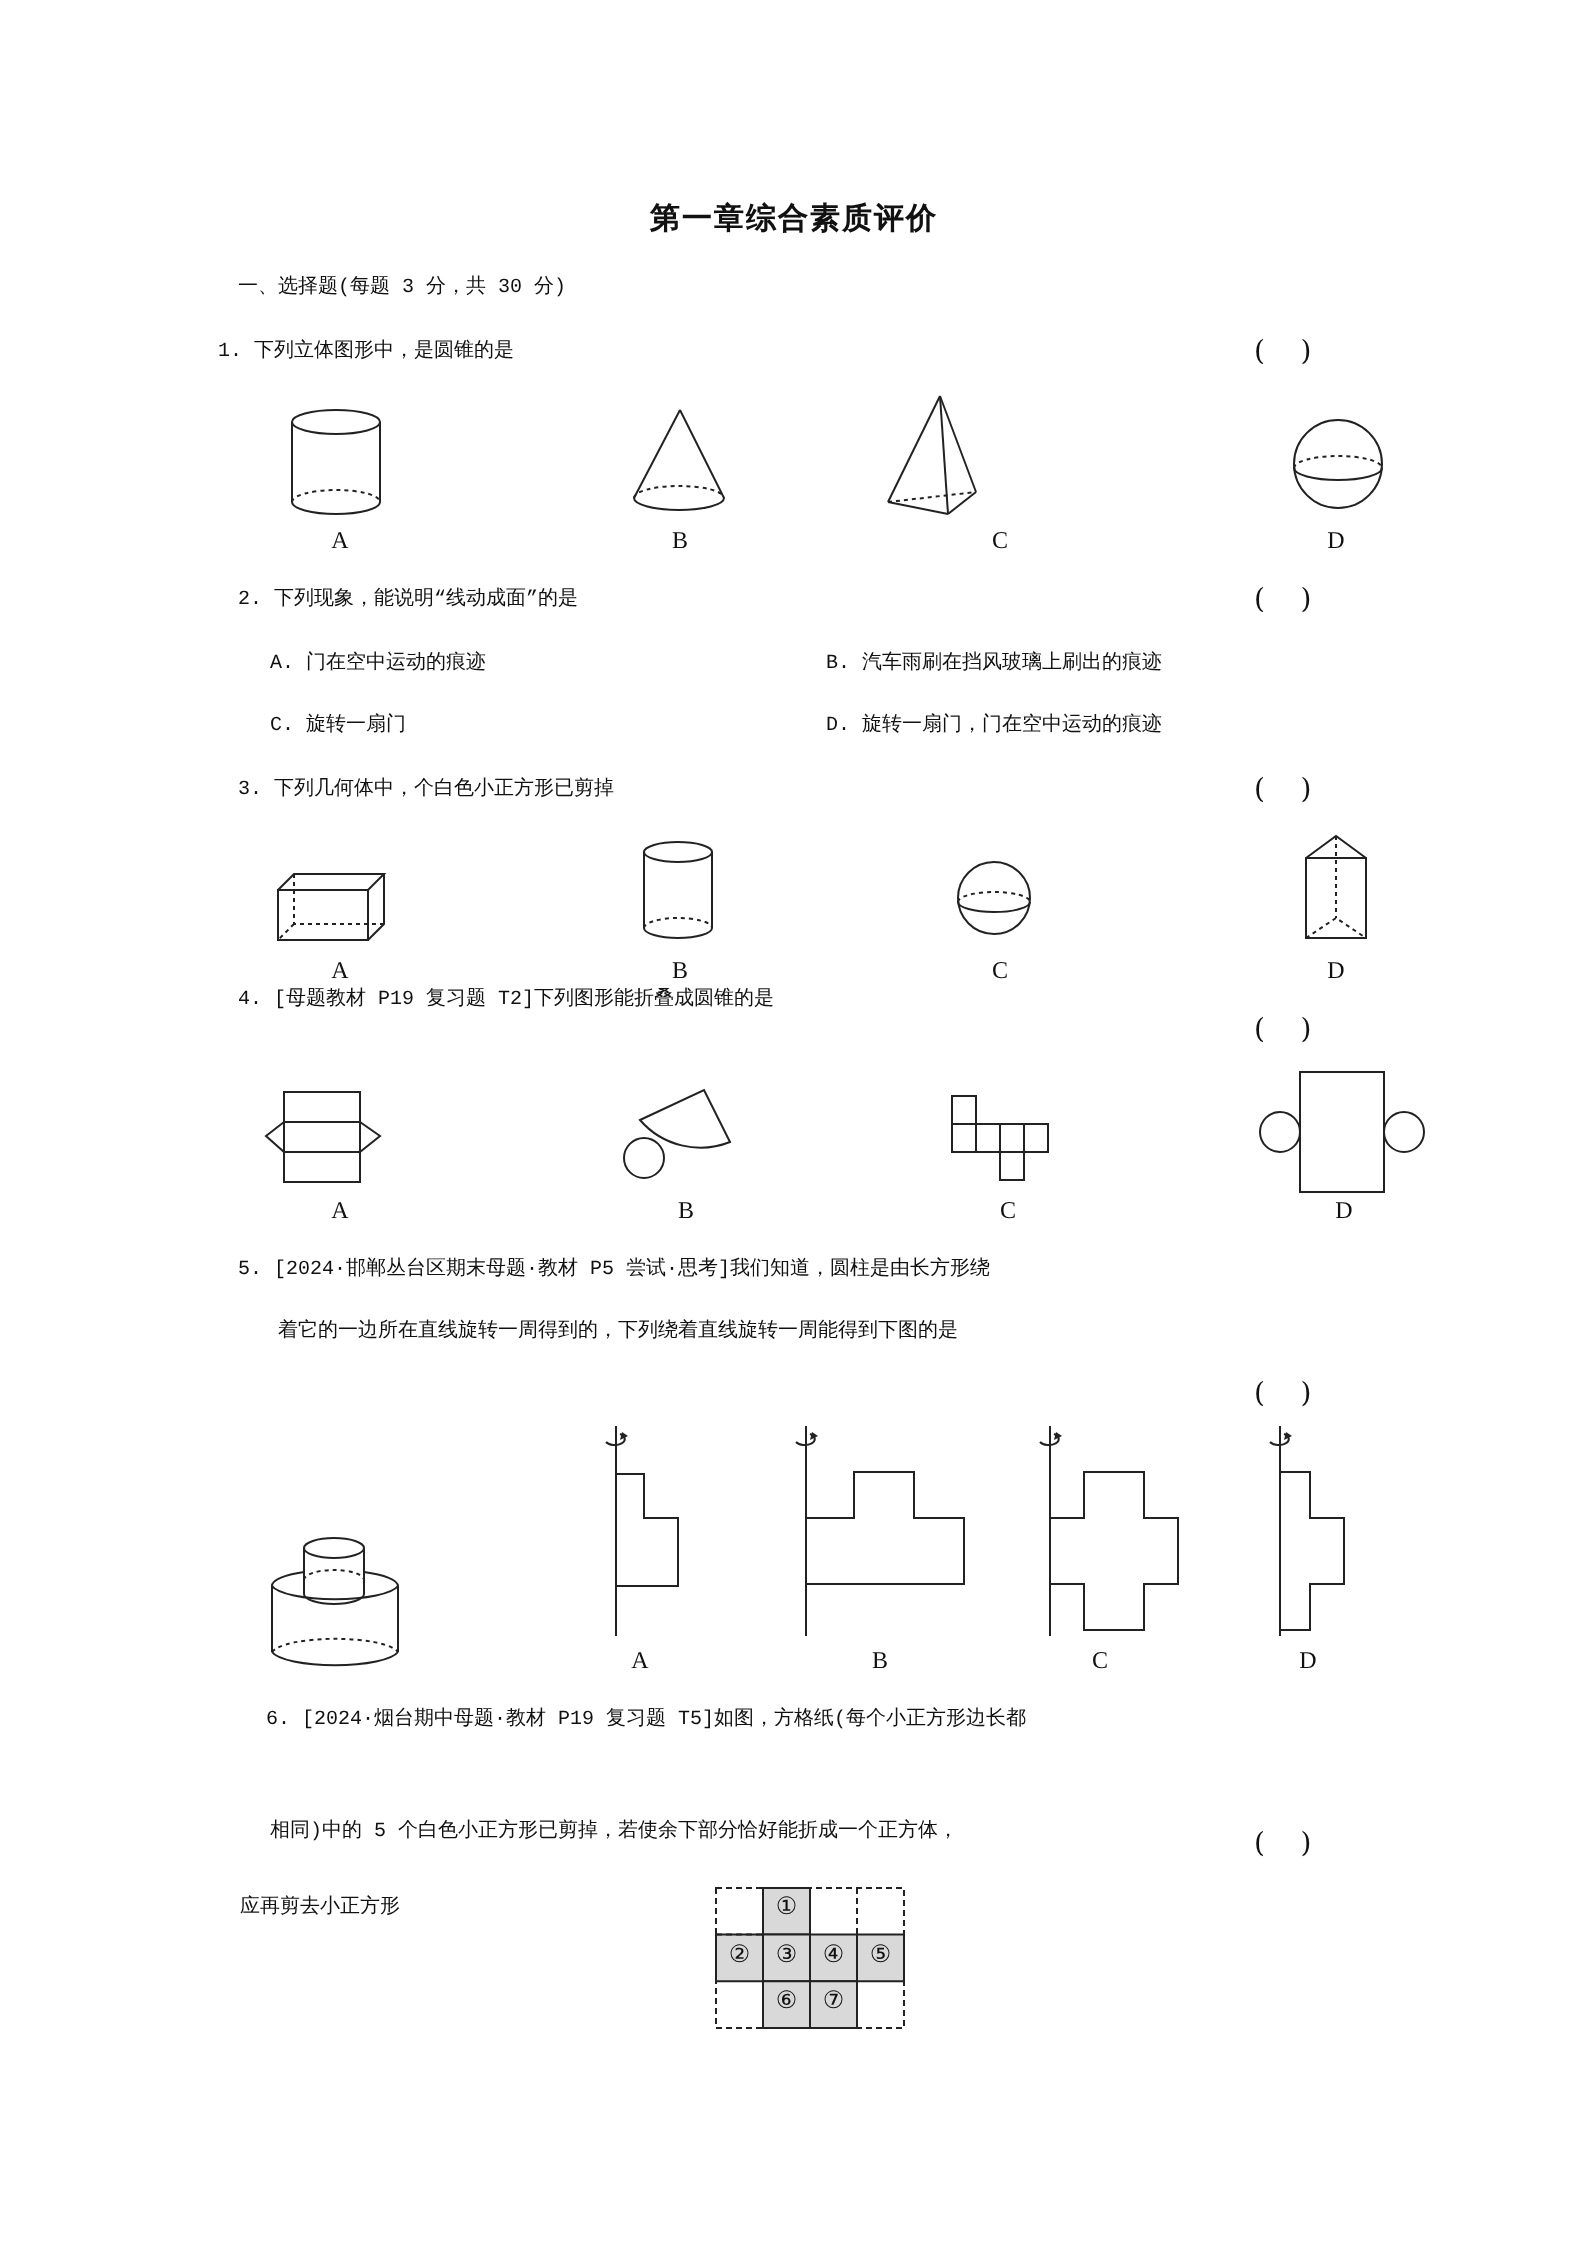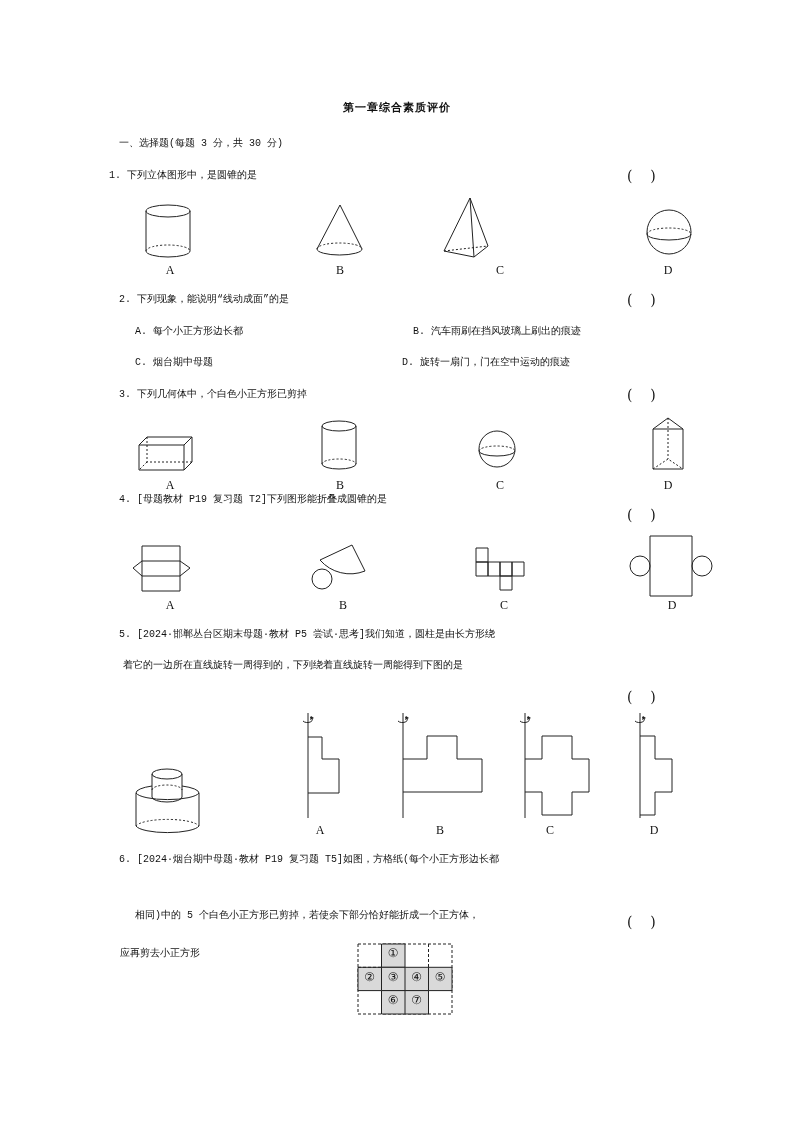--- a/index.html
+++ b/index.html
@@ -1,19 +1,19 @@
 <!DOCTYPE html>
 <html><head>
 <meta charset="utf-8">
 <style>
   html, body { margin:0; padding:0; background:#ffffff; }
   body { width:794px; height:1123px; position:relative; overflow:hidden;
          font-family:"DejaVu Serif", "Liberation Serif", serif; color:#111; }
   .abs { position:absolute; }
-  .title { left:0; width:794px; top:100px; text-align:center; font-size:11px; font-weight:bold; letter-spacing:1px; }
+  .title { left:0; width:794px; top:100px; text-align:center; font-size:15px; font-weight:bold; letter-spacing:1px; }
   .line { font-size:10px; white-space:nowrap;font-family:Liberation Mono, monospace; }
   .paren { font-size:14px; white-space:pre; }
   .lbl { font-size:12px; font-family:"Liberation Serif", serif; text-align:center; width:20px; }
   svg { position:absolute; overflow:visible; }
   svg * { vector-effect:non-scaling-stroke; }
 </style>
 </head>
 <body>
 
 <div class="abs title">第一章综合素质评价</div>
@@ -57,24 +57,24 @@
   <path d="M2,26 A22,6 0 0,0 46,26" fill="none" stroke="#222"></path>
   <path d="M2,26 A22,6 0 0,1 46,26" fill="none" stroke="#222" stroke-dasharray="2,2"></path>
 </svg>
 <div class="abs lbl" style="left:658px;top:263px;">D</div>
 
 <div class="abs line" style="left:119px;top:292px;">
   <span>2.</span>
   <span>下列现象，能说明“线动成面”的是</span>
 </div>
 <div class="abs paren" style="left:627px;top:292px;">(    )</div>
-<div class="abs line" style="left:135px;top:324px;">A. 每个小正方形边长都</div>
+<div class="abs line" style="left:135px;top:324px;">A. 门在空中运动的痕迹</div>
 <div class="abs line" style="left:413px;top:324px;">B. 汽车雨刷在挡风玻璃上刷出的痕迹</div>
-<div class="abs line" style="left:135px;top:355px;">C. 烟台期中母题</div>
-<div class="abs line" style="left:402px;top:355px;">D. 旋转一扇门，门在空中运动的痕迹</div>
+<div class="abs line" style="left:135px;top:355px;">C. 旋转一扇门</div>
+<div class="abs line" style="left:413px;top:355px;">D. 旋转一扇门，门在空中运动的痕迹</div>
 
 <div class="abs line" style="left:119px;top:387px;">
   <span>3.</span>
   <span>下列几何体中，个白色小正方形已剪掉</span>
 </div>
 <div class="abs paren" style="left:627px;top:387px;">(    )</div>
 
 <svg style="left:138px;top:435px;" width="60" height="38">
   <rect x="1" y="10" width="45" height="25" fill="none" stroke="#222"></rect>
   <polyline points="1,10 9,2 54,2 46,10" fill="none" stroke="#222"></polyline>
@@ -143,21 +143,21 @@
   <rect x="21" y="1" width="42" height="60" fill="none" stroke="#222"></rect>
   <circle cx="11" cy="31" r="10" fill="none" stroke="#222"></circle>
   <circle cx="73" cy="31" r="10" fill="none" stroke="#222"></circle>
 </svg>
 <div class="abs lbl" style="left:662px;top:598px;">D</div>
 
 <div class="abs line" style="left:119px;top:627px;">
   <span>5.</span>
   <span>[2024·邯郸丛台区期末母题·教材 P5 尝试·思考]我们知道，圆柱是由长方形绕</span>
 </div>
-<div class="abs line" style="left:123px;top:658px;">着它的一边所在直线旋转一周得到的，下列绕着直线旋转一周能得到下图的是</div>
+<div class="abs line" style="left:139px;top:658px;">着它的一边所在直线旋转一周得到的，下列绕着直线旋转一周能得到下图的是</div>
 <div class="abs paren" style="left:627px;top:689px;">(    )</div>
 
 <svg style="left:135px;top:763px;" width="70" height="75">
   <ellipse cx="32" cy="11" rx="15" ry="5" fill="none" stroke="#222"></ellipse>
   <line x1="17" y1="11" x2="17" y2="34" stroke="#222"></line>
   <line x1="47" y1="11" x2="47" y2="34" stroke="#222"></line>
   <path d="M17,27 A15,5 0 0,1 47,27" fill="none" stroke="#222" stroke-dasharray="2,2"></path>
   <path d="M17,34 A15,5 0 0,0 47,34" fill="none" stroke="#222"></path>
   <path d="M1,30 A32,8 0 0,1 17,23" fill="none" stroke="#222"></path>
   <path d="M47,23 A32,8 0 0,1 64,30" fill="none" stroke="#222"></path>
@@ -193,21 +193,21 @@
 <div class="abs lbl" style="left:540px;top:823px;">C</div>
 
 <svg style="left:630px;top:713px;" width="50" height="110">
   <path d="M5,8 A5,3 0 1,0 12,4" fill="none" stroke="#222"></path>
   <path d="M13,3 L16,5 L12,7 Z" fill="#222"></path>
   <line x1="10" y1="0" x2="10" y2="105" stroke="#222"></line>
   <polyline points="10,23 25,23 25,46 42,46 42,79 25,79 25,102 10,102" fill="none" stroke="#222"></polyline>
 </svg>
 <div class="abs lbl" style="left:644px;top:823px;">D</div>
 
-<div class="abs line" style="left:119px;top:852px;">
+<div class="abs line" style="left:133px;top:852px;">
   <span>6.</span>
   <span>[2024·烟台期中母题·教材 P19 复习题 T5]如图，方格纸(每个小正方形边长都</span>
 </div>
 <div class="abs line" style="left:135px;top:908px;text-align:center;">相同)中的 5 个白色小正方形已剪掉，若使余下部分恰好能折成一个正方体，</div>
 <div class="abs line" style="left:120px;top:914px;margin-top:32px;">应再剪去小正方形</div>
 <div class="abs paren" style="left:627px;top:914px;">(    )</div>
 
 <div class="abs" style="left:358px;top:944px;width:94px;height:70px;">
   <svg style="left:0;top:0;" width="94" height="70">
     <rect x="0" y="0" width="94" height="70" fill="none" stroke="#222" stroke-dasharray="3,2"></rect>

